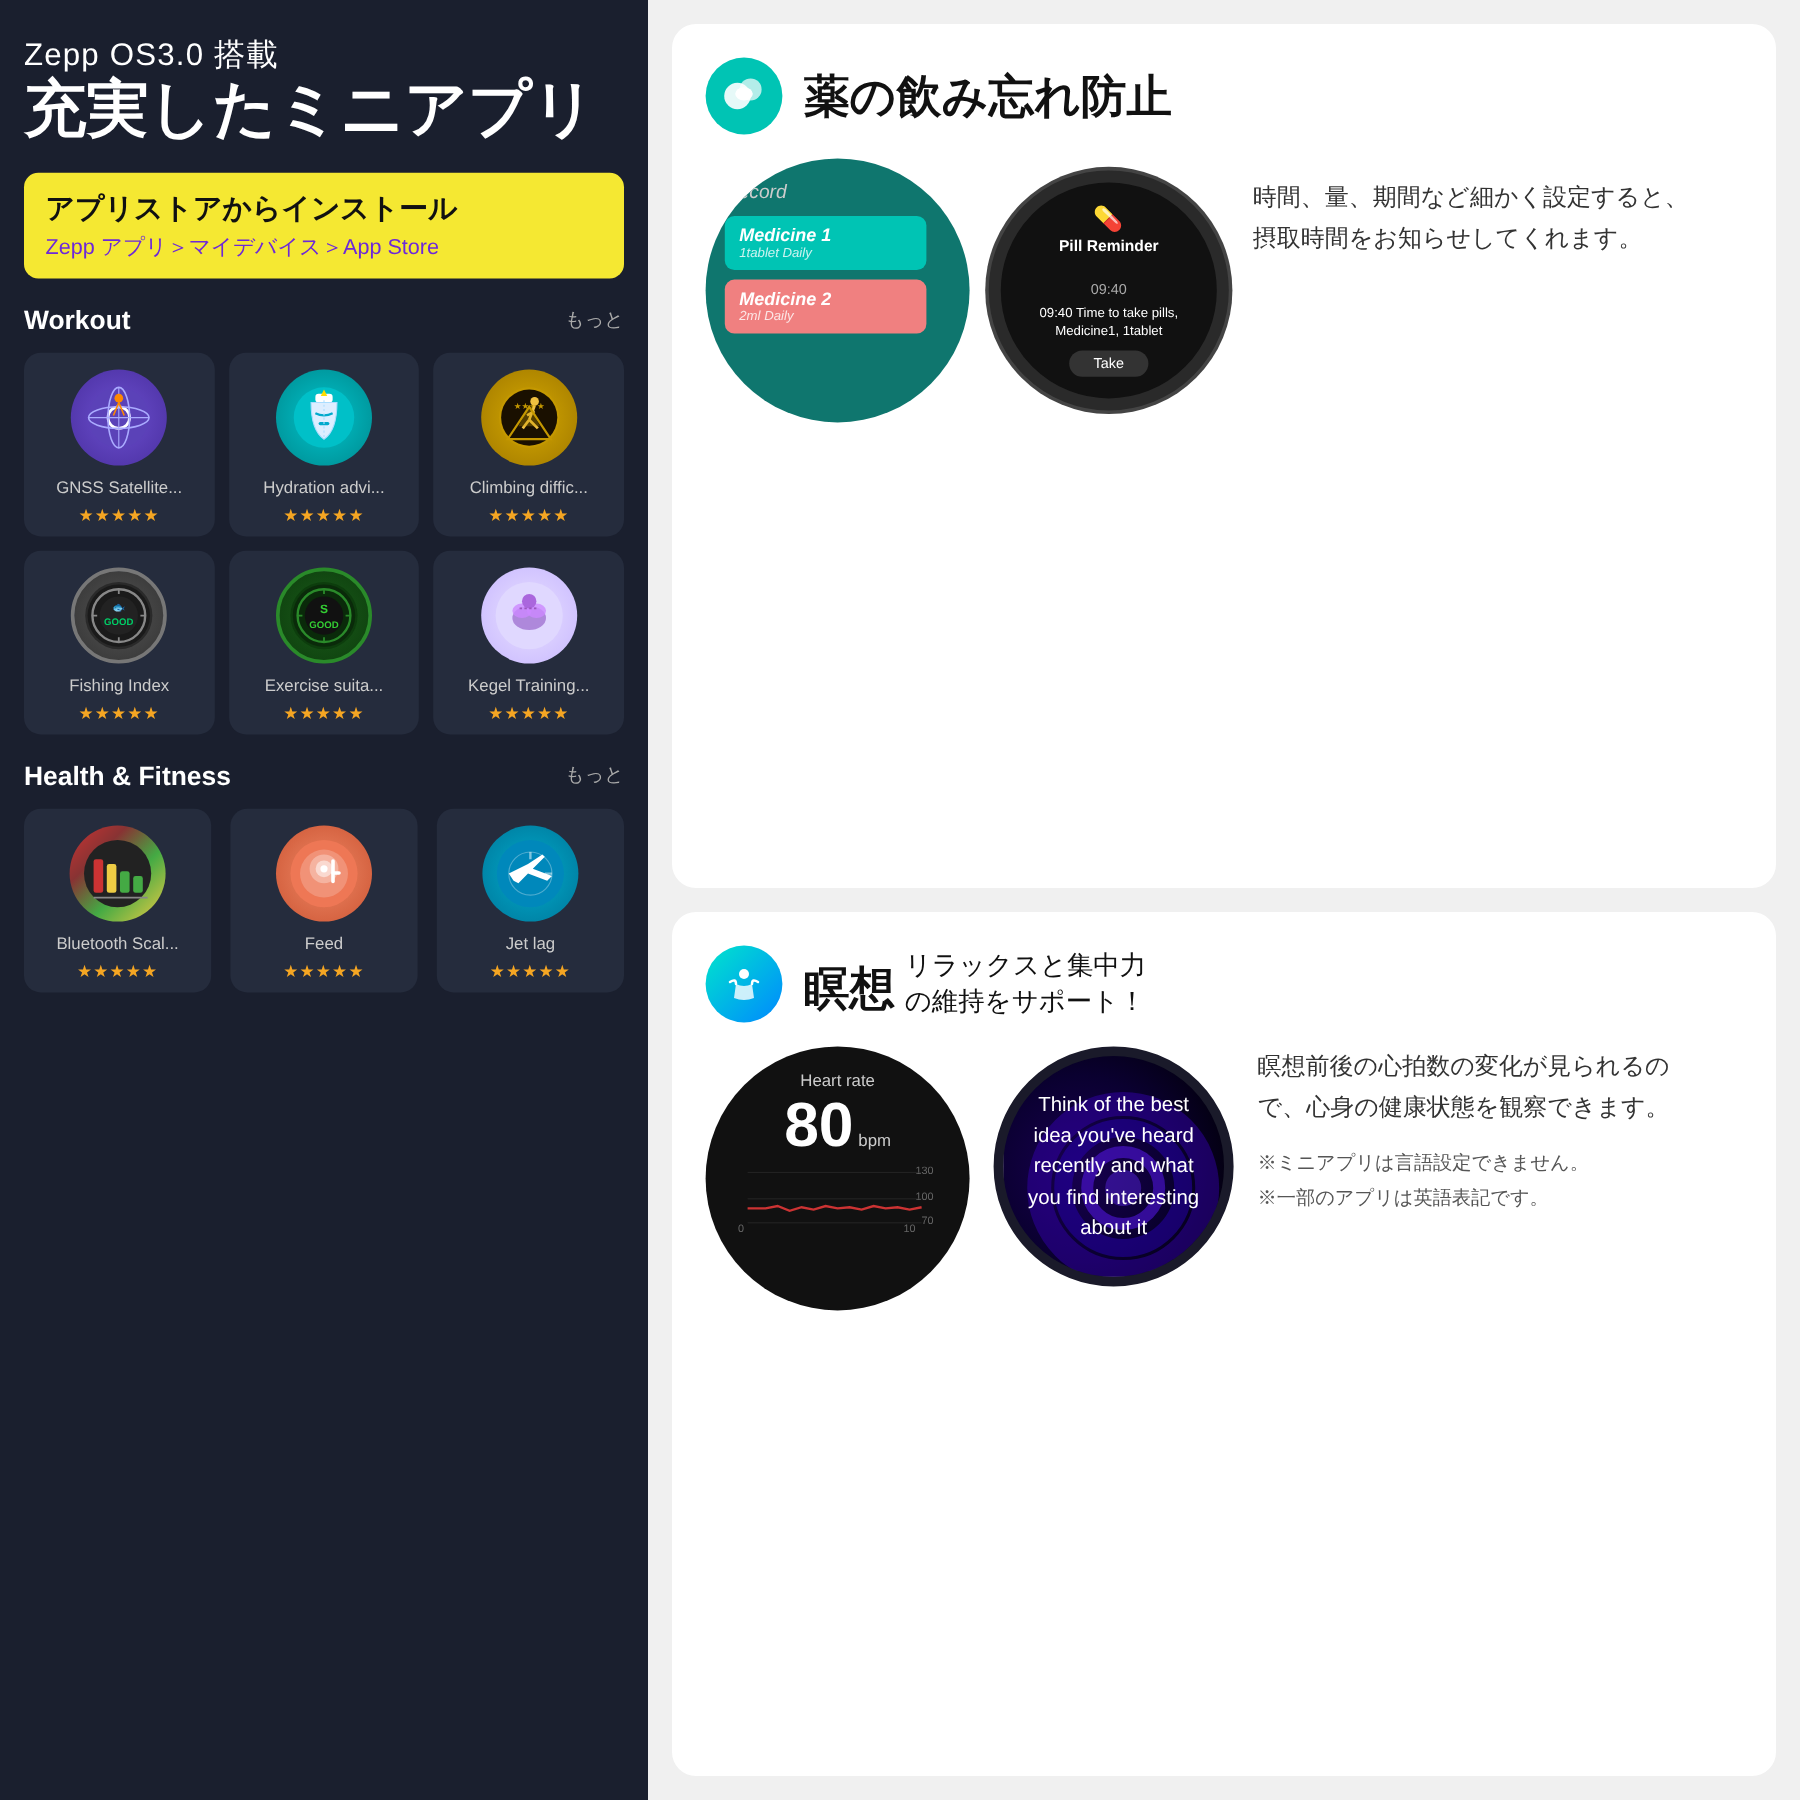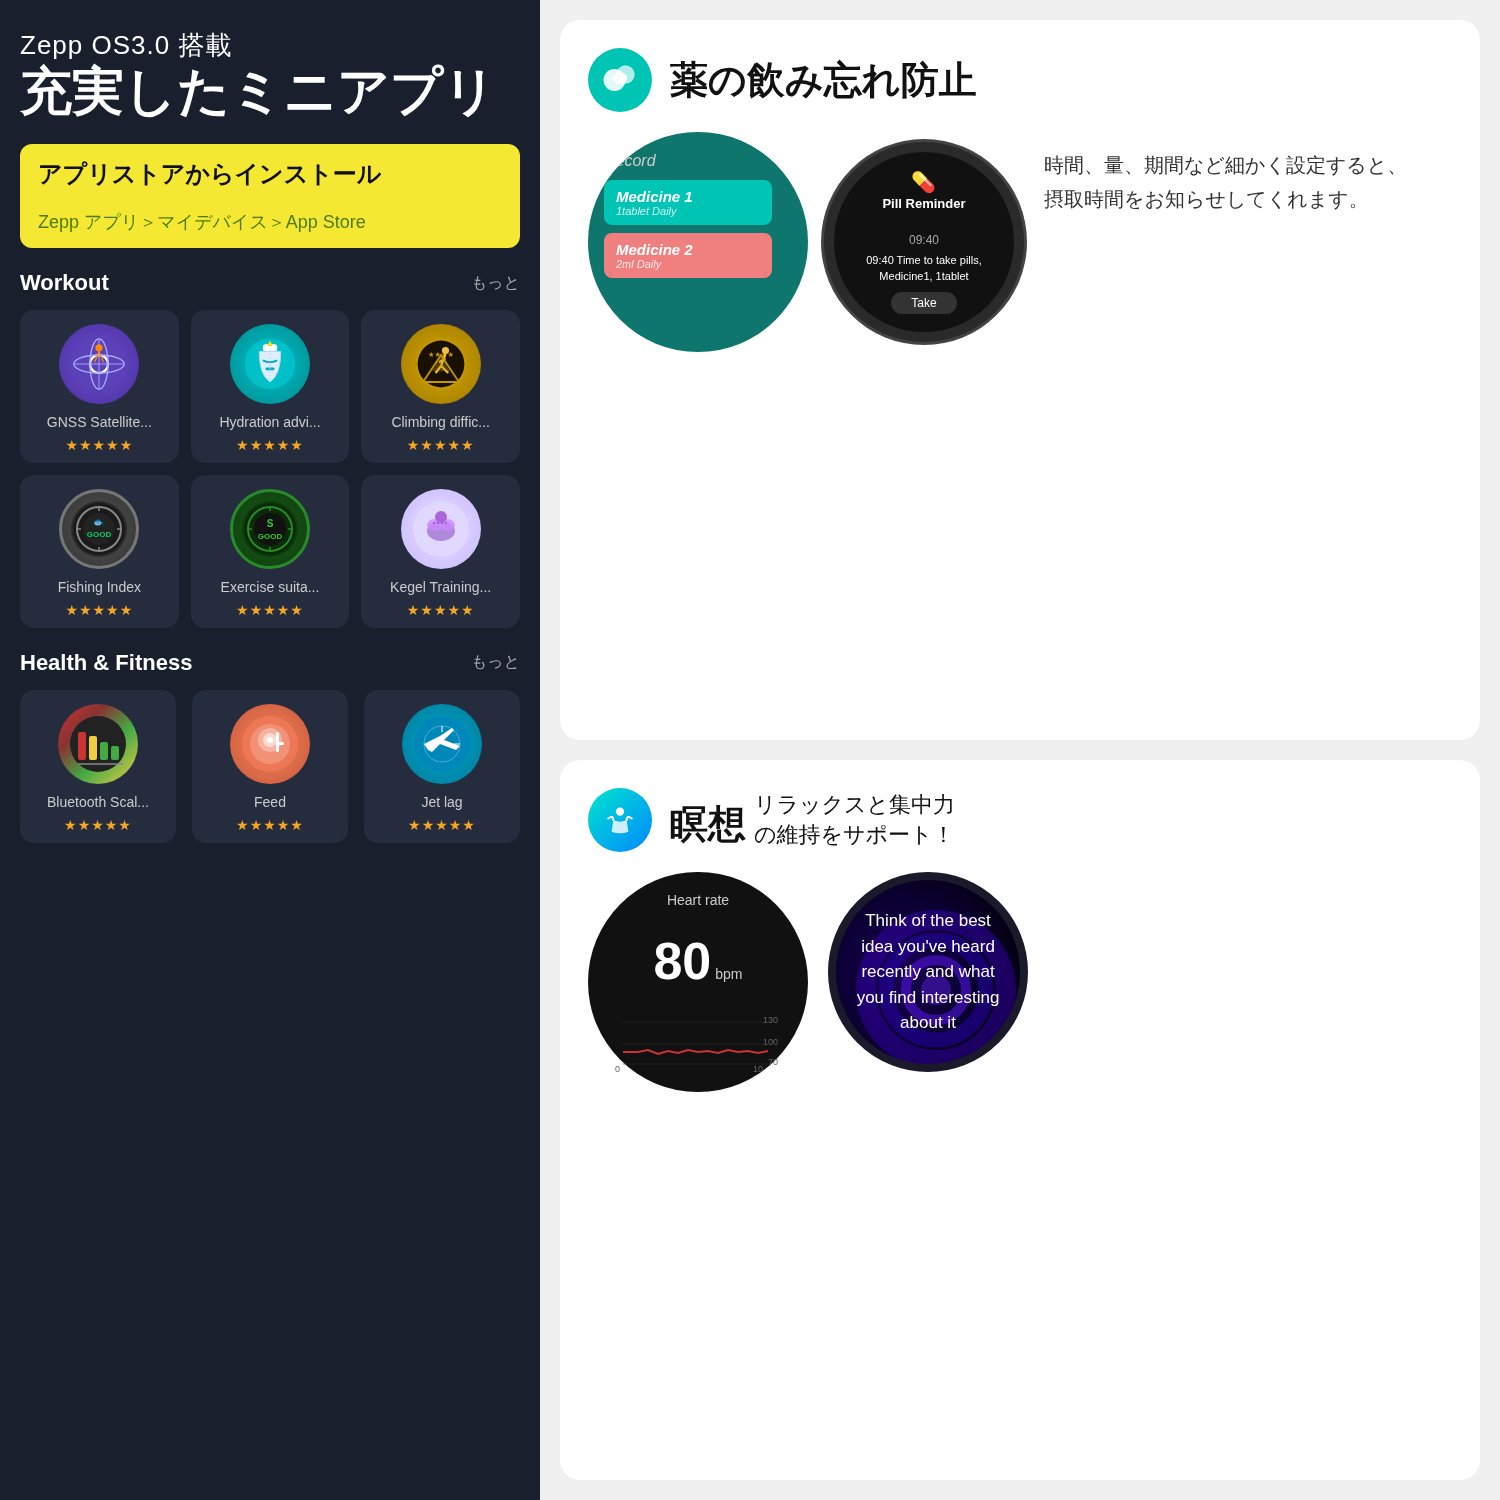--- a/index.html
+++ b/index.html
@@ -46,22 +46,22 @@
       margin-bottom: 22px;
     }
     .yellow-box .line1 {
       font-size: 24px;
       font-weight: 800;
       color: #111;
     }
     .yellow-box .line2 {
       font-size: 18px;
       font-weight: 400;
-      color: #4d7c0f;
-      margin-top: 20px;
+      color: #6d28d9;
+      margin-top: 4px;
     }
 
     .section-header {
       display: flex;
       justify-content: space-between;
       align-items: center;
       margin-bottom: 14px;
       gap: 32px;
     }
     .section-title {
@@ -293,21 +293,21 @@
     }
 
     
     .heart-circle {
       width: 220px; height: 220px;
       border-radius: 50%;
       background: #111;
       display: flex;
       flex-direction: column;
       align-items: center;
-      justify-content: space-between;
+      justify-content: flex-start;
       padding: 20px;
       flex-shrink: 0;
       position: relative;
     }
     .heart-title { color: #ccc; font-size: 14px; margin-bottom: 4px; }
     .heart-bpm { color: #fff; font-size: 52px; font-weight: 900; line-height: 1; }
     .heart-bpm-unit { color: #ccc; font-size: 14px; }
 
     .bottom-desc {
       flex: 1;
@@ -628,16 +628,25 @@
 
         <svg viewBox="0 0 200 200" width="200" height="200" style="position:absolute;top:0;left:0;">
           <circle cx="100" cy="110" r="70" fill="none" stroke="rgba(60,0,200,0.4)" stroke-width="20"></circle>
           <circle cx="100" cy="110" r="50" fill="none" stroke="rgba(40,0,180,0.5)" stroke-width="15"></circle>
           <circle cx="100" cy="110" r="30" fill="none" stroke="rgba(80,20,220,0.6)" stroke-width="10"></circle>
           <circle cx="100" cy="110" r="15" fill="rgba(100,40,255,0.4)"></circle>
         </svg>
         <div style="color:#fff; font-size:17px; text-align:center; line-height:1.5; position:relative; z-index:1; padding:16px;">Think of the best idea you've heard recently and what you find interesting about it</div>
       </div>
 
+      <div class="bottom-desc">
+        <div class="bottom-desc-text">
+          瞑想前後の心拍数の変化が見られるの<br>で、心身の健康状態を観察できます。
+        </div>
+        <div class="footer-note">
+          <div>※ミニアプリは言語設定できません。</div>
+          <div>※一部のアプリは英語表記です。</div>
+        </div>
+      </div>
     </div>
   </div>
 
 </div>
 
 </body></html>

